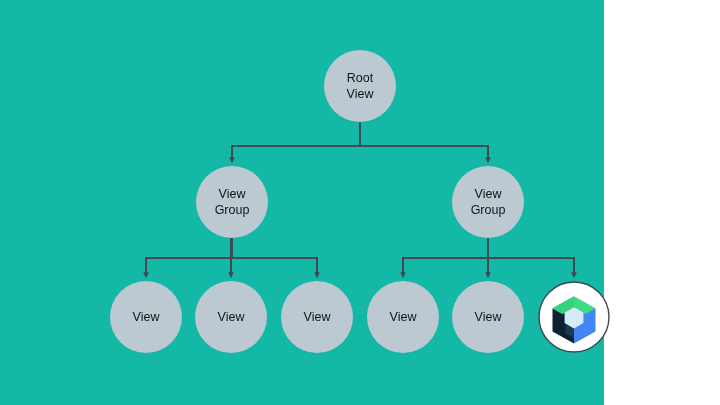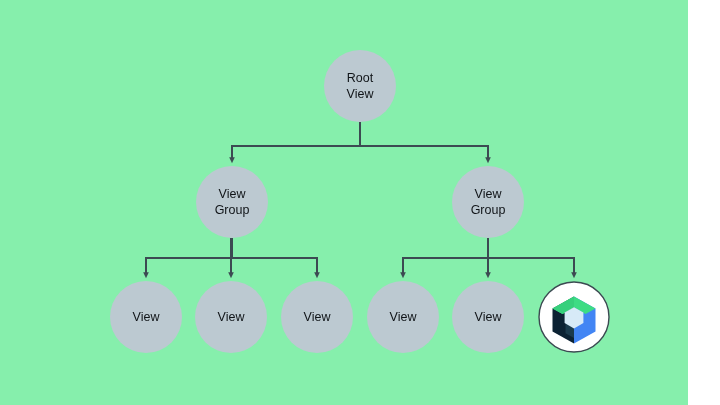--- a/index.html
+++ b/index.html
@@ -9,23 +9,23 @@
     background: #ffffff;
   }
   body {
     width: 720px;
     height: 405px;
     overflow: hidden;
     font-family: "Liberation Sans", sans-serif;
   }
   #diagram-canvas {
     position: relative;
-    width: 688px;
+    width: 604px;
     height: 405px;
-    background: #86efac;
+    background: #14b8a6;
   }
   #diagram-svg {
     position: absolute;
     top: 0;
     left: 0;
     width: 720px;
     height: 405px;
     display: block;
   }
   .node-label {

